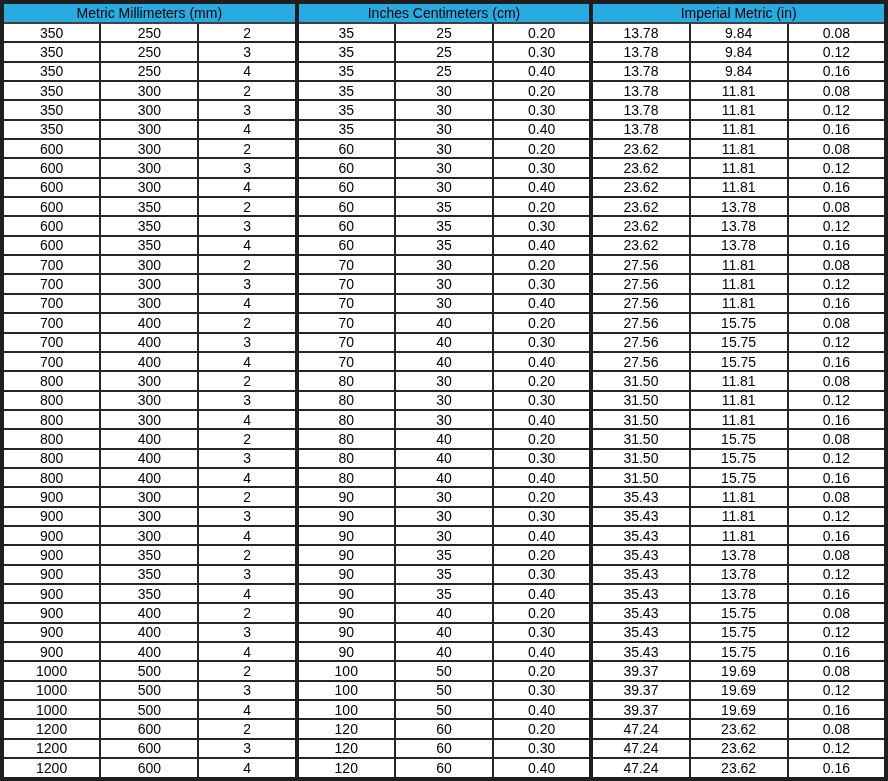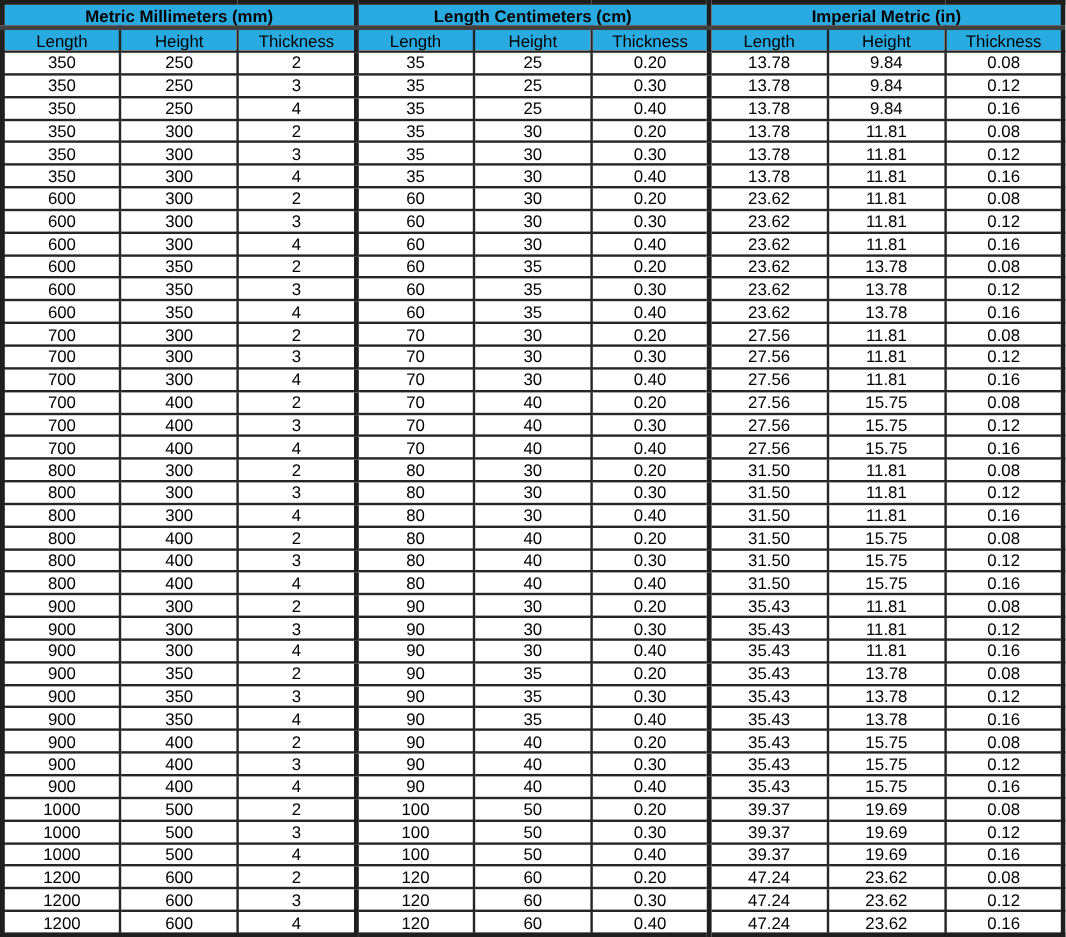--- a/index.html
+++ b/index.html
@@ -23,23 +23,23 @@
     text-align: center;
     vertical-align: middle;
     font-size: 14px;
     color: #000000;
     white-space: nowrap;
     overflow: hidden;
   }
   .size-table thead th { background: #29ABE2; }
   .size-table tr.group-row { height: 21px; }
   .size-table tr.group-row th {
-    font-weight: bold;
+    font-weight: normal;
     font-size: 14px;
-    border-bottom: 4px solid #404040;
+    border-bottom: 2px solid #404040;
   }
   .size-table tr.col-row { height: 20px; }
   .size-table tr.col-row th { font-weight: normal; }
   .size-table .group-end { border-right: 4px solid #1f1f1f; }
   .size-table tbody td { background: #ffffff; font-weight: normal; }
 </style>
 </head>
 <body>
 
 <table class="size-table">
@@ -50,33 +50,22 @@
     <col style="width:11.111%">
       <col style="width:11.111%">
       <col style="width:11.111%">
     <col style="width:11.111%">
       <col style="width:11.112%">
       <col style="width:11.112%">
   </colgroup>
   <thead>
     <tr class="group-row">
       <th colspan="3" class="group-end">Metric Millimeters (mm)</th>
-      <th colspan="3" class="group-end">Length Centimeters (cm)</th>
+      <th colspan="3" class="group-end">Inches Centimeters (cm)</th>
       <th colspan="3">Imperial Metric (in)</th>
-    </tr>
-    <tr class="col-row">
-      <th>Length</th>
-      <th>Height</th>
-      <th class="group-end">Thickness</th>
-      <th>Length</th>
-      <th>Height</th>
-      <th class="group-end">Thickness</th>
-      <th>Length</th>
-      <th>Height</th>
-      <th>Thickness</th>
     </tr>
   </thead>
   <tbody>
       <tr>
         <td>350</td>
         <td>250</td>
         <td class="group-end">2</td>
         <td>35</td>
         <td>25</td>
         <td class="group-end">0.20</td>

